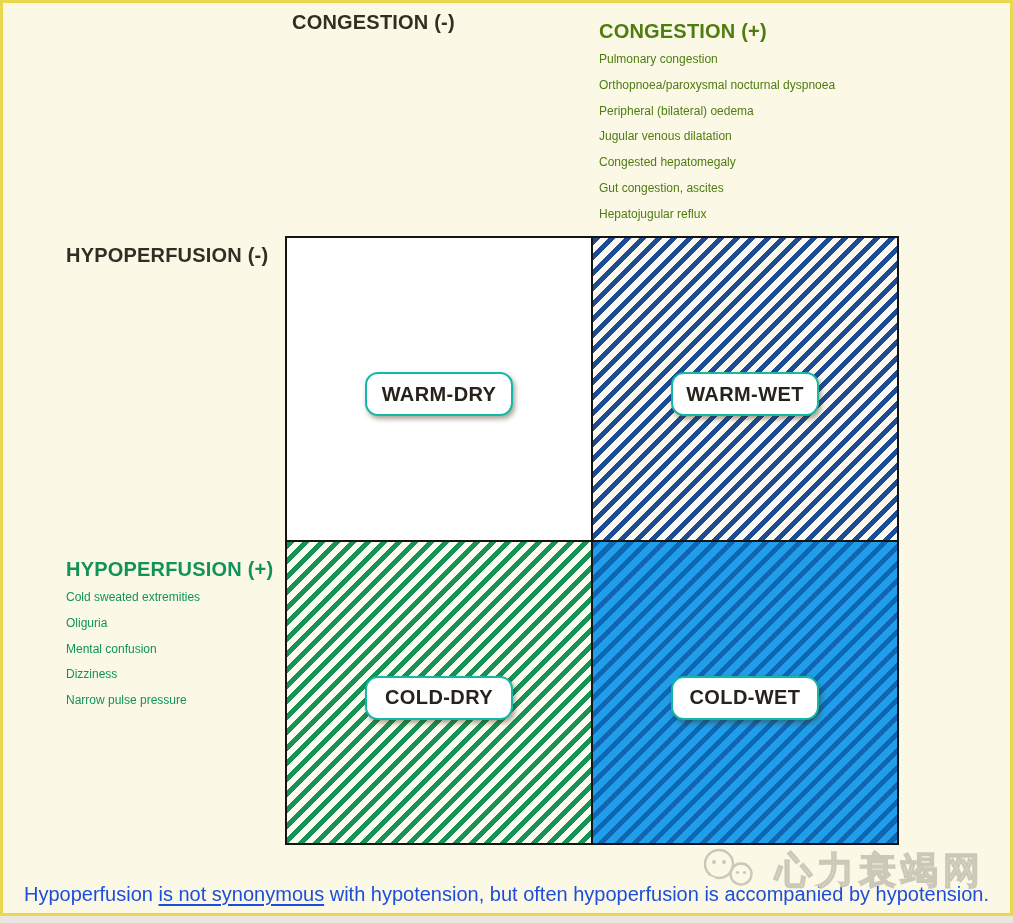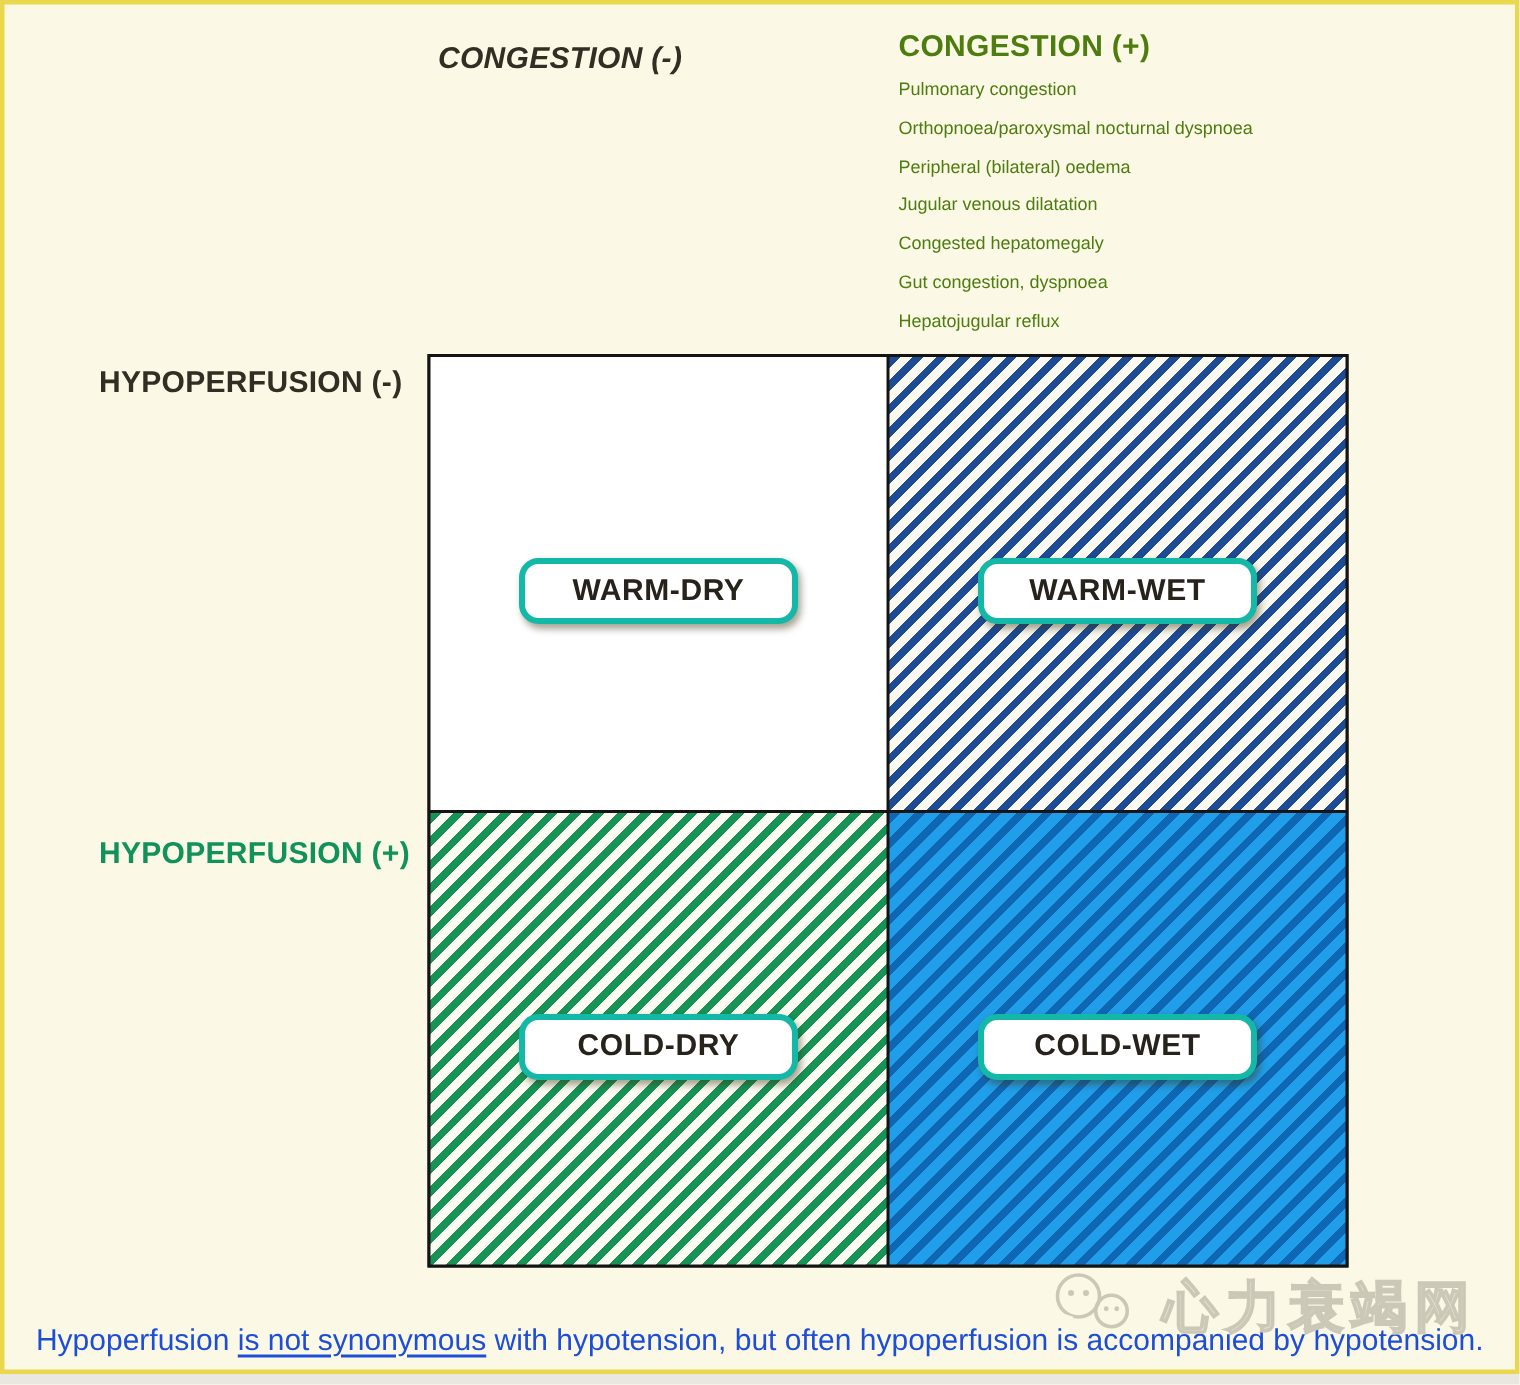--- a/index.html
+++ b/index.html
@@ -11,42 +11,42 @@
   .panel {
     position:absolute; left:0; top:0; width:1013px; height:916px;
     box-sizing:border-box; border:3px solid #e9d74e; background:#fcf8e6;
   }
   .hdr  { font-weight:bold; font-size:20px; letter-spacing:0.2px; white-space:nowrap; }
   .dark  { color:#332e23; }
   .blue  { color:#4d7c0f; }
   .green { color:#11925a; }
   .sign-list { font-size:12px; line-height:25.8px; white-space:nowrap; }
 
-  .congestion-neg  { position:absolute; left:289px; top:25px;font-style:italic; }
+  .congestion-neg  { position:absolute; left:289px; top:8px; }
   .congestion-pos  { position:absolute; left:596px; top:17px; }
   .congestion-list { position:absolute; left:596px; top:44px; }
   .hypo-neg  { position:absolute; left:63px;  top:241px; }
   .hypo-pos  { position:absolute; left:63px;  top:555px; }
   .hypo-list { position:absolute; left:63px;  top:582px; }
 
   .grid {
     position:absolute; left:282px; top:233px; width:614px; height:609px;
     box-sizing:border-box; border:2px solid #141414; background:#141414;
     display:grid; grid-template-columns:1fr 1fr; grid-template-rows:1fr 1fr; gap:2px;
   }
   .q { position:relative; }
   .q-warm-dry { background:#ffffff; }
   .q-warm-wet { background:repeating-linear-gradient(135deg,#1d4b94 0 5px,#fbf9f0 5px 11px); }
   .q-cold-dry { background:repeating-linear-gradient(135deg,#169355 0 5px,#fdfcf2 5px 11px);text-align:center; }
   .q-cold-wet { background:repeating-linear-gradient(135deg,#0f67b4 0 5px,#209ee9 5px 12px); }
 
   .pill {
     position:absolute; left:50%; transform:translateX(-50%); top:134px;
-    width:186px; height:44px; box-sizing:border-box;
-    background:#ffffff; border:4px solid #14b8a6; border-radius:13px;
+    width:148px; height:44px; box-sizing:border-box;
+    background:#ffffff; border:2px solid #14b8a6; border-radius:13px;
     box-shadow:2px 3px 5px rgba(60,50,20,0.45);
     display:flex; align-items:center; justify-content:center;
     font-weight:bold; font-size:20px; color:#26221c; letter-spacing:0.4px;
     white-space:nowrap;
   }
 
   .footnote {
     position:absolute; left:0; top:880px; width:100%; text-align:center;
     font-size:20px; color:#1d4ed8; white-space:nowrap;
   }
@@ -72,28 +72,35 @@
     <div class="hdr dark congestion-neg">CONGESTION (-)</div>
 
     <div class="hdr blue congestion-pos">CONGESTION (+)</div>
 
     <div class="sign-list blue congestion-list">
       <div>Pulmonary congestion</div>
       <div>Orthopnoea/paroxysmal nocturnal dyspnoea</div>
       <div>Peripheral (bilateral) oedema</div>
       <div>Jugular venous dilatation</div>
       <div>Congested hepatomegaly</div>
-      <div>Gut congestion, dyspnoea</div>
+      <div>Gut congestion, ascites</div>
       <div>Hepatojugular reflux</div>
     </div>
 
     <div class="hdr dark hypo-neg">HYPOPERFUSION (-)</div>
 
     <div class="hdr green hypo-pos">HYPOPERFUSION (+)</div>
 
+    <div class="sign-list green hypo-list">
+      <div>Cold sweated extremities</div>
+      <div>Oliguria</div>
+      <div>Mental confusion</div>
+      <div>Dizziness</div>
+      <div>Narrow pulse pressure</div>
+    </div>
 
     <div class="grid">
       <div class="q q-warm-dry">
         <div class="pill">WARM-DRY</div>
       </div>
       <div class="q q-warm-wet">
         <div class="pill">WARM-WET</div>
       </div>
       <div class="q q-cold-dry">
         <div class="pill">COLD-DRY</div>

